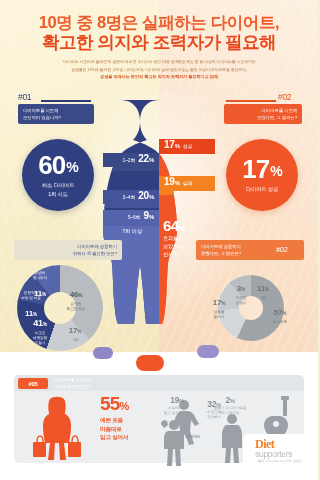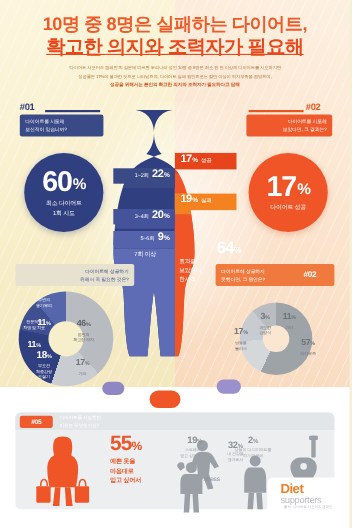--- a/index.html
+++ b/index.html
@@ -22,27 +22,27 @@
 
   
   .glow{position:absolute;left:64px;top:92px;width:190px;height:230px;
     background:radial-gradient(ellipse at 50% 45%,rgba(255,255,255,.75) 0%,rgba(255,255,255,0) 68%);}
 
   
   .header{position:absolute;left:0;top:0;width:318px;height:92px;}
   .title{position:absolute;left:0;top:12px;width:318px;text-align:center;
     line-height:1.22;}
   .title .l1{display:block;font-size:16.5px;font-weight:700;color:#ef5a2a;letter-spacing:-.4px;}
-  .title .l2{display:block;font-size:17.5px;font-weight:800;color:#e8491c;letter-spacing:-.5px;text-decoration:underline;}
+  .title .l2{display:block;font-size:17.5px;font-weight:800;color:#e8491c;letter-spacing:-.5px;}
   .subtitle{position:absolute;left:20px;top:58px;width:278px;text-align:center;
     font-size:3.9px;line-height:1.95;color:#b0703c;letter-spacing:-.1px;}
   .subtitle .strong{display:block;color:#d4541f;font-weight:700;font-size:4.2px;}
 
   
-  .num{position:absolute;font-size:8.5px;font-weight:700;letter-spacing:-.3px;}
+  .num{position:absolute;font-size:8.5px;font-weight:400;letter-spacing:-.3px;}
   .num.blue{color:#2e3d7a;}
   .num.orange{color:#e8561f;}
   .numline{position:absolute;height:1.6px;}
   .numline.blue{background:#2e3d7a;}
   .numline.orange{background:#e8561f;}
 
   .qbox{position:absolute;border-radius:2px;padding:3px 5px;box-sizing:border-box;}
   .qbox.blue{background:#3a4a86;}
   .qbox.orange{background:#ee5a2c;}
   .qbox .qt{display:block;font-size:4.4px;line-height:1.7;color:#ffffff;letter-spacing:-.1px;}
@@ -77,21 +77,21 @@
   .b2{left:103px;top:190px;width:56px;height:14px;background:#44539a;}
   .b3{left:103px;top:210px;width:56px;height:13px;background:#5463ab;}
   .r1{left:159px;top:139px;width:56px;height:15px;background:#e8441c;}
   .r2{left:159px;top:176px;width:56px;height:15px;background:#f58220;}
 
   .c-blue{position:absolute;left:105px;top:228px;width:54px;text-align:center;}
   .c-blue .t{font-size:5.4px;color:#fff;letter-spacing:-.2px;}
   .c-blue .v{font-size:15px;font-weight:800;color:#fff;line-height:1.05;letter-spacing:-.6px;}
   .c-blue .v .pc{font-size:8px;font-weight:700;}
   .c-or{position:absolute;left:163px;top:218px;width:56px;text-align:left;}
-  .c-or .v{font-size:15px;font-weight:800;color:#fff;line-height:1.05;letter-spacing:-.6px;text-align:right;}
+  .c-or .v{font-size:15px;font-weight:800;color:#fff;line-height:1.05;letter-spacing:-.6px;}
   .c-or .v .pc{font-size:8px;font-weight:700;}
   .c-or .t{font-size:5.2px;color:#fff;line-height:1.6;letter-spacing:-.2px;}
 
   
   .donutwrap{position:absolute;}
   .donut{position:relative;border-radius:50%;}
   .donut .hole{position:absolute;border-radius:50%;background:#f7eecb;}
   .donut.right .hole{background:#fbe6d2;}
   .plabel{position:absolute;text-align:center;line-height:1.25;}
   .plabel .pv{font-size:8px;font-weight:800;letter-spacing:-.3px;}
@@ -116,21 +116,21 @@
 
   .bigpct{position:absolute;left:100px;top:394px;width:70px;text-align:left;}
   .bigpct .v{font-size:19px;font-weight:800;color:#ef5526;letter-spacing:-.8px;line-height:1;}
   .bigpct .v .pc{font-size:11px;font-weight:700;}
   .bigpct .t{display:block;margin-top:3px;font-size:5.6px;line-height:1.55;color:#ef5526;font-weight:700;letter-spacing:-.2px;}
 
   .stressword{position:absolute;left:185px;top:433px;font-size:6px;color:#8b9096;letter-spacing:-.2px;}
 
   .logo{position:absolute;left:243px;top:434px;width:70px;height:34px;background:#fff;
     border-radius:5px 0 5px 0;}
-  .logo .d{position:absolute;left:12px;top:3px;font-size:12px;font-weight:700;color:#f07f28;letter-spacing:-.5px;}
+  .logo .d{position:absolute;left:12px;top:3px;font-size:12px;font-weight:700;color:#f07f28;letter-spacing:-.5px;font-family:Liberation Serif, serif;}
   .logo .s{position:absolute;left:12px;top:15px;font-size:8.5px;font-weight:400;color:#b9bcc0;letter-spacing:-.3px;}
   .logo .src{position:absolute;left:6px;top:25px;width:62px;text-align:center;font-size:3.2px;color:#b5b8bc;letter-spacing:-.1px;}
   .pill{position:absolute;left:136px;top:355px;width:28px;height:16px;background:#ef5526;border-radius:8px;}
   .lav1{position:absolute;left:93px;top:347px;width:20px;height:12px;background:#8f86c4;border-radius:7px;}
   .lav2{position:absolute;left:197px;top:345px;width:22px;height:13px;background:#9a90cb;border-radius:7px;}
 </style>
 </head>
 <body>
 
 <div class="stage">
@@ -251,21 +251,21 @@
   <div class="plabel" style="left:60px;top:282px;width:32px;color:#5a5f65;">
     <span class="pv"><span>46</span><span class="pc">%</span></span>
     <span class="pt">본인의</span>
     <span class="pt">확고한 의지</span>
   </div>
   <div class="plabel" style="left:62px;top:318px;width:26px;color:#6f747a;">
     <span class="pv"><span>17</span><span class="pc">%</span></span>
     <span class="pt">기타</span>
   </div>
   <div class="plabel" style="left:22px;top:311px;width:36px;color:#ffffff;">
-    <span class="pv" style="font-size:9px;"><span>18</span><span class="pc">%</span></span>
+    <span class="pv" style="font-size:9px;"><span>41</span><span class="pc">%</span></span>
     <span class="pt">무조건</span>
     <span class="pt">체중감량</span>
     <span class="pt">조절기</span>
   </div>
   <div class="plabel" style="left:14px;top:291px;width:34px;color:#ffffff;">
     <span class="pt">전문적인</span>
     <span class="pt">처방 및 치료</span>
     <span class="pv"><span>11</span><span class="pc">%</span></span>
   </div>
   <div class="plabel" style="left:24px;top:271px;width:32px;color:#ffffff;">

